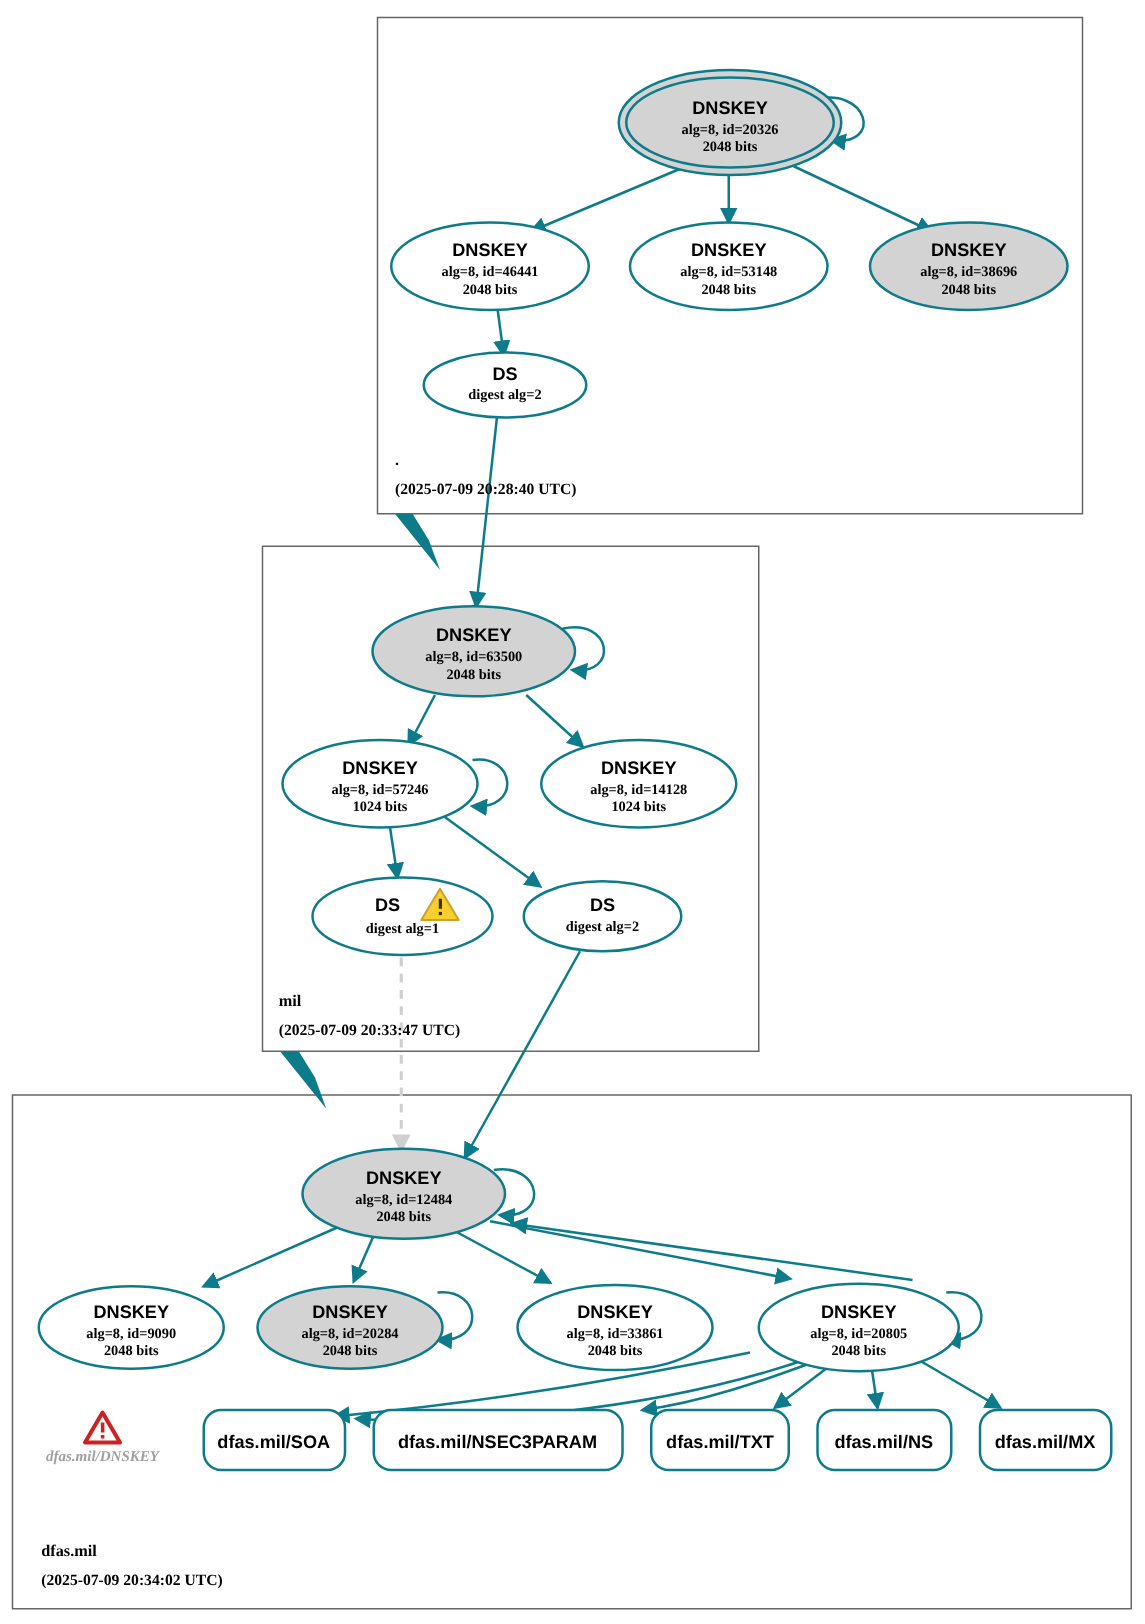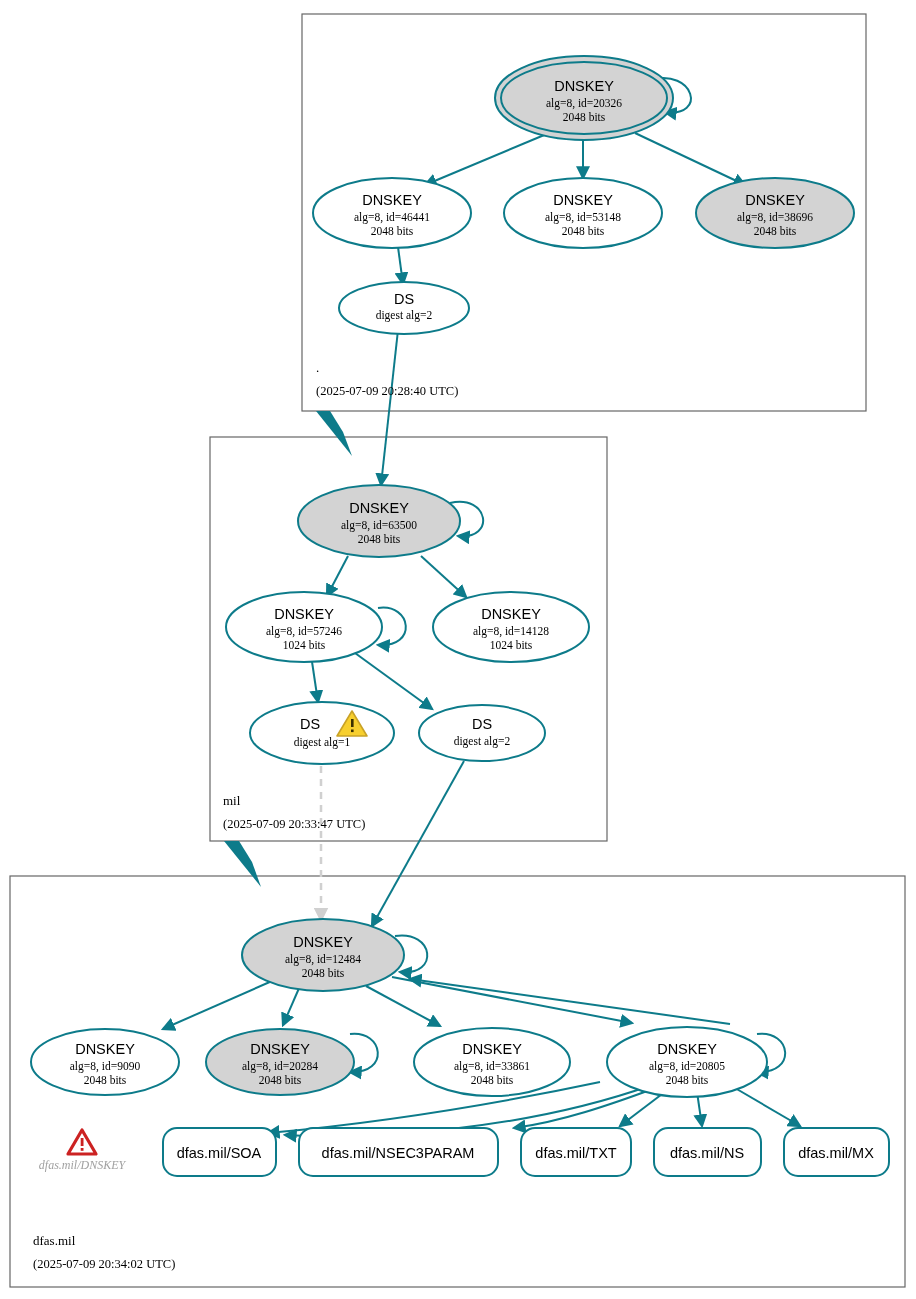--- a/index.html
+++ b/index.html
@@ -11,20 +11,21 @@
     width: 916px;
     height: 1299px;
     font-family: "Liberation Sans", sans-serif;
     overflow: hidden;
   }
   #stage {
     position: relative;
     width: 916px;
     height: 1299px;
     background: #ffffff;
+    font-weight: bold;
   }
   svg#graph {
     position: absolute;
     left: 0;
     top: 0;
     width: 916px;
     height: 1299px;
   }
   .zone-box {
     fill: none;

